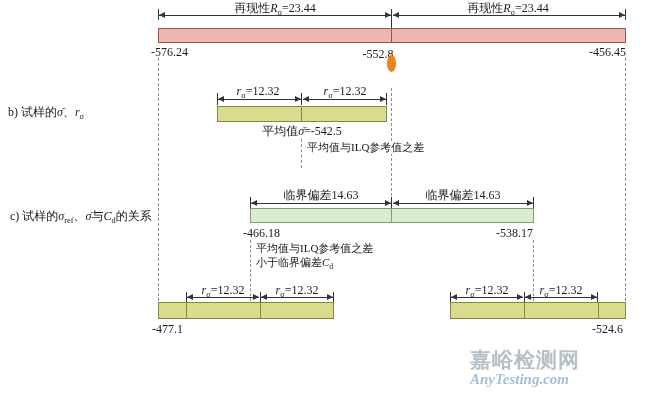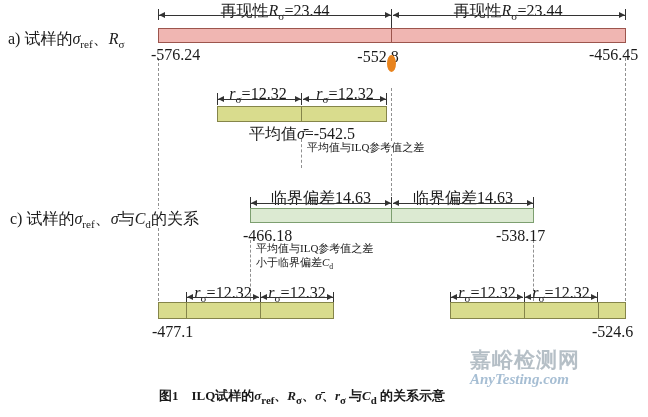--- a/index.html
+++ b/index.html
@@ -1,19 +1,19 @@
 <!DOCTYPE html>
 <html style="--bar-a-fill: #f0b6b2; --bar-a-border: #9c554d; --bar-bd-fill: #d9dc8d; --bar-bd-border: #85854a; --bar-c-fill: #dcead2; --bar-c-border: #7d9f70; --ellipse: #e8831d;"><head>
 <meta charset="utf-8">
 <style>
   *{margin:0;padding:0;box-sizing:border-box}
   html,body{background:#fff}
   .canvas{position:relative;width:648px;height:417px;background:#fff;overflow:hidden;
           font-family:"Liberation Serif","DejaVu Serif",serif;color:#1a1a1a}
-  .lab{position:absolute;font-size:16px;line-height:1.2;white-space:nowrap}
+  .lab{position:absolute;font-size:12px;line-height:1.2;white-space:nowrap}
   .sm{font-size:11px}
   .ctr{text-align:center}
   .rt{text-align:left}
   .wbg{background:#fff;padding:0 2px}
   .lab i{font-style:italic}
   .lab sub{font-size:0.7em;line-height:0}
   .arrow{position:absolute;height:0;border-top:1px solid #333}
   .arrow::before,.arrow::after{content:"";position:absolute;top:-4px;width:0;height:0;
     border-top:3.5px solid transparent;border-bottom:3.5px solid transparent}
   .arrow::before{left:0;border-right:6.5px solid #333}
@@ -38,41 +38,41 @@
 
 <div class="canvas">
 
   <div class="vdash" style="left:158px;top:58px;height:243px"></div>
   <div class="vdash" style="left:625px;top:58px;height:243px"></div>
   <div class="vdash" style="left:391px;top:88px;height:118px"></div>
   <div class="vdash" style="left:301px;top:139px;height:29px"></div>
   <div class="vdash" style="left:250px;top:240px;height:61px"></div>
   <div class="vdash" style="left:533px;top:240px;height:61px"></div>
 
-  <div class="lab" style="left:8px;top:29px">a) 试样的<i>σ</i><sub>ref</sub>、<i>R</i><sub>σ</sub></div>
 
   <div class="lab ctr" style="left:205px;top:1px;width:140px">再现性<i>R</i><sub>σ</sub>=23.44</div>
   <div class="lab ctr" style="left:438px;top:1px;width:140px">再现性<i>R</i><sub>σ</sub>=23.44</div>
 
   <div class="arrow" style="left:159px;top:15px;width:232px"></div>
   <div class="arrow" style="left:393px;top:15px;width:232px"></div>
   <div class="tick" style="left:158px;top:9px;height:11px"></div>
   <div class="tick" style="left:391px;top:9px;height:19px"></div>
   <div class="tick" style="left:625px;top:9px;height:11px"></div>
 
   <div class="bar bar-a" style="left:158px;top:28px;width:468px;height:15px">
     <span class="bdiv" style="left:232px"></span>
   </div>
 
   <div class="lab" style="left:151px;top:45px">-576.24</div>
   <div class="lab ctr" style="left:350px;top:47px;width:56px">-552.8</div>
   <div class="lab" style="left:589px;top:45px">-456.45</div>
 
   <div class="ellipse" style="left:387px;top:55px;width:9px;height:17px"></div>
 
+  <div class="lab" style="left:8px;top:105px">b) 试样的<i>σ̄</i>、<i>r</i><sub>σ</sub></div>
 
   <div class="lab ctr" style="left:214px;top:84px;width:88px"><i>r</i><sub>σ</sub>=12.32</div>
   <div class="lab ctr" style="left:301px;top:84px;width:88px"><i>r</i><sub>σ</sub>=12.32</div>
   <div class="arrow" style="left:218px;top:99px;width:83px"></div>
   <div class="arrow" style="left:303px;top:99px;width:83px"></div>
   <div class="tick" style="left:217px;top:93px;height:12px"></div>
   <div class="tick" style="left:301px;top:93px;height:12px"></div>
   <div class="tick" style="left:386px;top:93px;height:12px"></div>
 
   <div class="bar bar-bd" style="left:217px;top:106px;width:170px;height:16px">
@@ -124,17 +124,16 @@
   </div>
   <div class="bar bar-bd" style="left:450px;top:302px;width:176px;height:17px">
     <span class="bdiv" style="left:73px"></span>
     <span class="bdiv" style="left:147px"></span>
   </div>
 
   <div class="lab" style="left:152px;top:322px">-477.1</div>
   <div class="lab" style="left:592px;top:322px">-524.6</div>
 
 
-  <div class="caption ctr" style="left:0;top:387px;width:604px">图1　ILQ试样的<i>σ</i><sub>ref</sub>、<i>R</i><sub>σ</sub>、<i>σ̄</i>、<i>r</i><sub>σ</sub> 与<i>C</i><sub>d</sub> 的关系示意</div>
   <div class="wm1 rt" style="left:470px;top:346px;width:152px">嘉峪检测网</div>
   <div class="wm2 rt" style="left:470px;top:371px;width:152px">AnyTesting.com</div>
 
 </div>
 
 </body></html>

